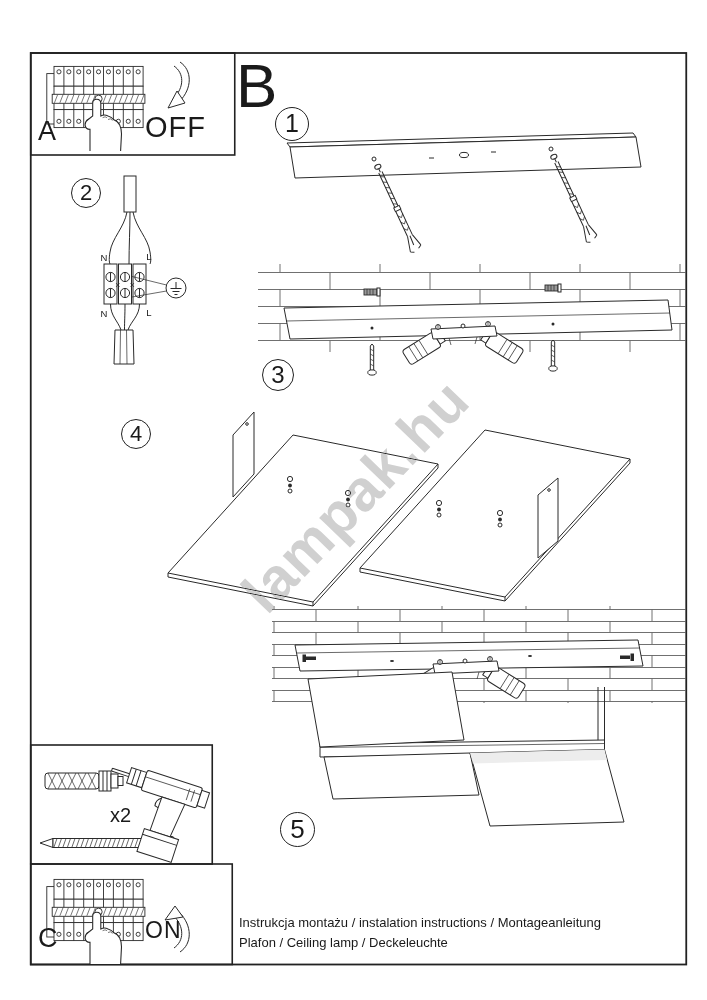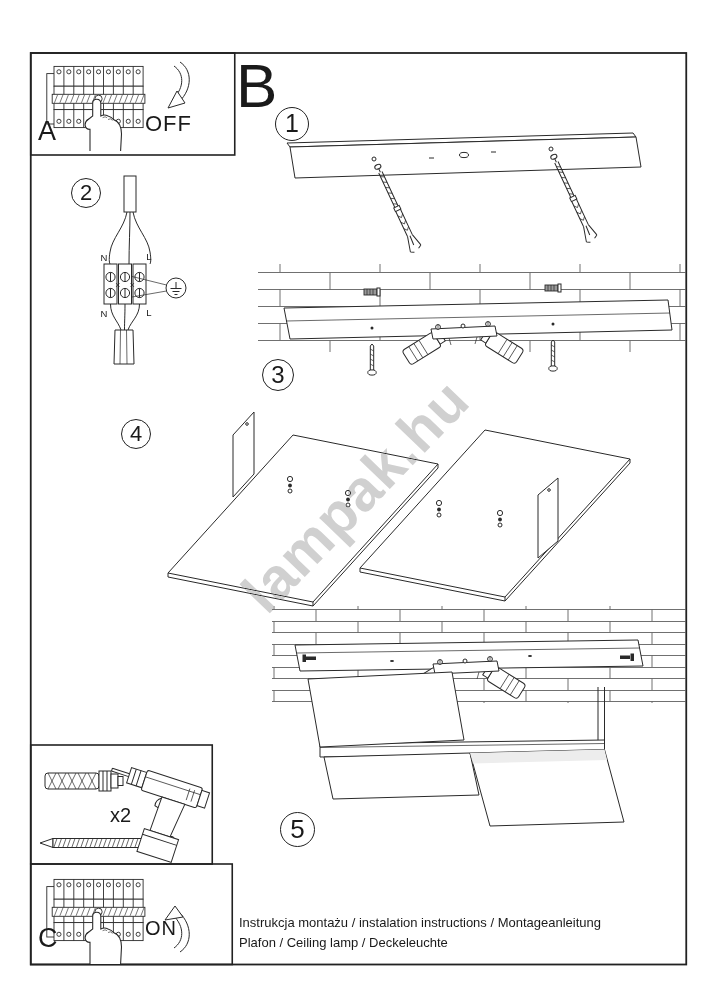--- a/index.html
+++ b/index.html
@@ -11,23 +11,23 @@
   .thin{stroke-width:0.7;}
   .lbl{position:absolute;z-index:2;white-space:nowrap;}
   .circle-num{position:absolute;z-index:2;border:1.7px solid #222;border-radius:50%;
               text-align:center;box-sizing:border-box;background:transparent;}
   .svgtext{font-family:"Liberation Sans",sans-serif;fill:#1a1a1a;}
   #watermark{position:absolute;z-index:9;left:150px;top:462px;width:410px;text-align:center;
              font-size:58px;font-weight:bold;letter-spacing:1px;color:#d0d0d0;
              transform:rotate(-46deg);mix-blend-mode:darken;pointer-events:none;}
   #letter-b{left:236px;top:50px;font-size:62px;}
   #a-label{left:38px;top:116px;font-size:27px;}
-  #off-label{left:145px;top:111px;font-size:22px;letter-spacing:1px;}
+  #off-label{left:145px;top:111px;font-size:29px;letter-spacing:1px;}
   #c-label{left:38px;top:923px;font-size:27px;}
-  #on-label{left:145px;top:917px;font-size:20px;letter-spacing:1px;}
+  #on-label{left:145px;top:917px;font-size:23px;letter-spacing:1px;}
   #x2-label{left:110px;top:804px;font-size:20px;}
   .footer-line{left:239px;font-size:13px;}
 </style>
 </head>
 <body>
 
 <div id="sheet">
 
 <svg id="art" width="707" height="1000" viewBox="0 0 707 1000">
   <defs>

